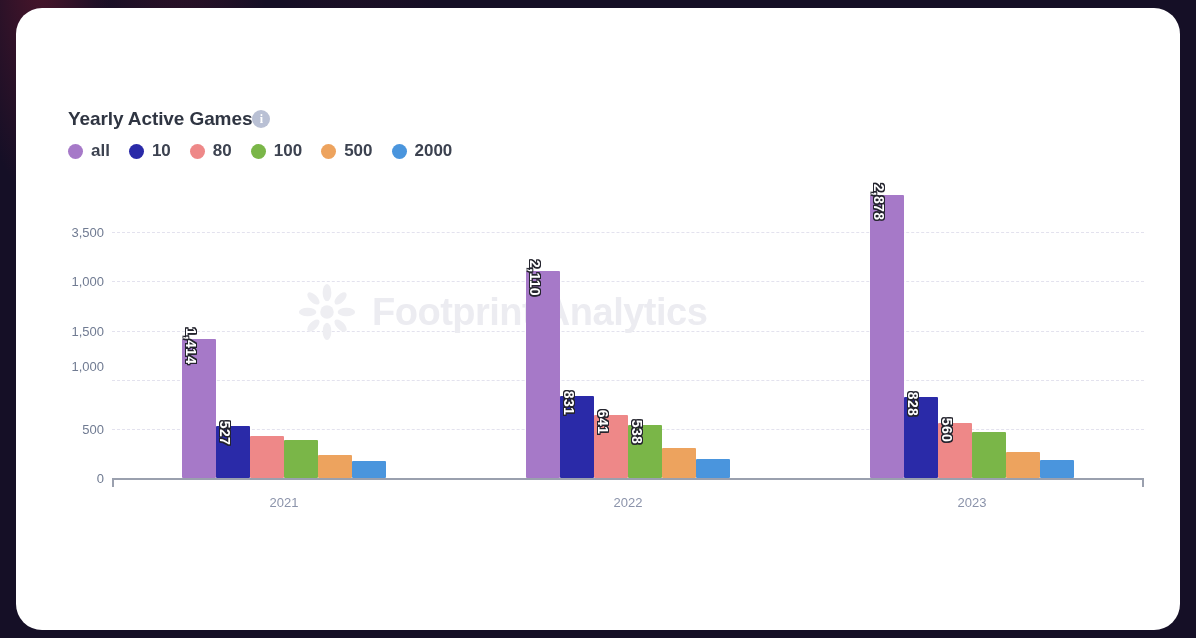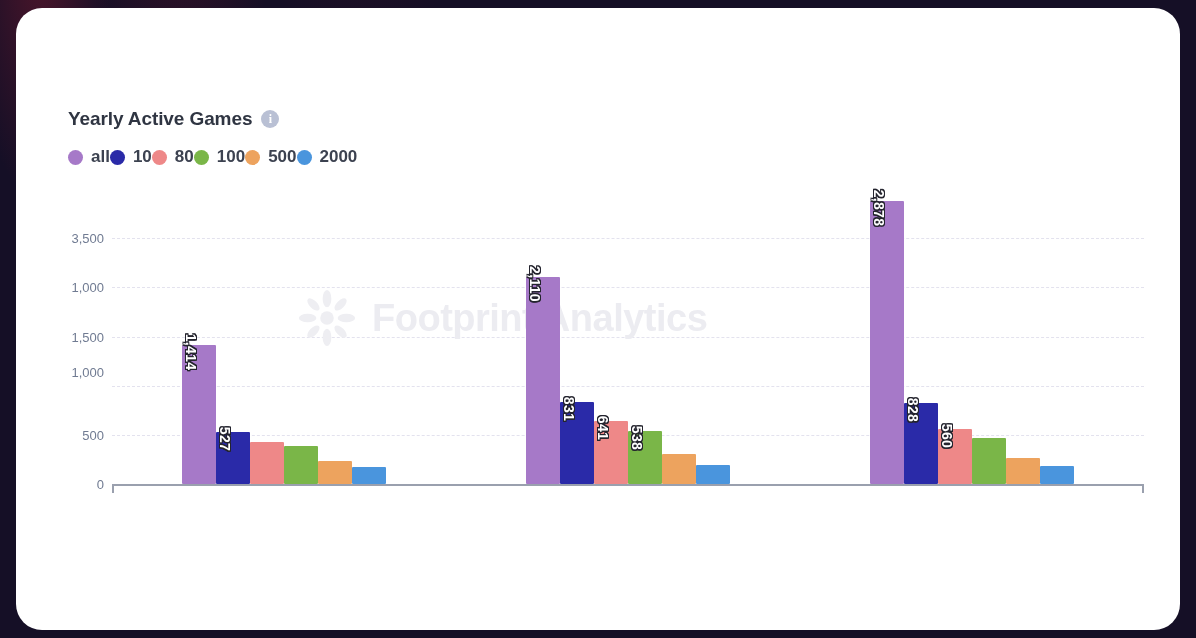--- a/index.html
+++ b/index.html
@@ -25,37 +25,37 @@
   .card {
     position: absolute;
     left: 16px; top: 8px;
     width: 1164px; height: 622px;
     background: #ffffff;
     border-radius: 26px;
     overflow: hidden;
   }
   .chart-header { padding: 100px 0 0 52px; }
   .chart-title-row {
-    display: flex; align-items: center; gap: 9px; text-align: center;
+    display: flex; align-items: center;  text-align: center;
   }
   .chart-title {
     font-size: 19px; font-weight: bold; color: #2f3542;
     letter-spacing: -0.1px;
   }
   .info-icon {
     width: 18px; height: 18px; border-radius: 50%;
     background: #b9c0d4;
     display: inline-flex; align-items: center; justify-content: center;
     color: #ffffff; font-size: 12px; font-weight: bold;
     font-family: "Liberation Serif", serif;
     line-height: 1;
   }
   .legend {
-    display: flex; align-items: center; 
-    margin-top: 17px;
+    display: flex; align-items: center; gap: 19px;
+    margin-top: 11px;
   }
   .legend-item { display: flex; align-items: center; gap: 8px; }
   .legend-dot { width: 15px; height: 15px; border-radius: 50%; }
   .legend-label { font-size: 17px; font-weight: bold; color: #3c4250; }
 
   
   .plot-wrap {
     position: relative;
     margin: 32px 0 0 0;
     height: 330px;
@@ -265,15 +265,20 @@
           <div class="bar" style="background: rgb(122, 182, 72); height: 46.1897px;"></div>
           <div class="bar" style="background: rgb(237, 163, 94); height: 26.0431px;"></div>
           <div class="bar" style="background: rgb(74, 149, 221); height: 17.6897px;"></div>
         </div>
       </div>
 
     <div class="axis-line"></div>
     <div class="axis-tick-l"></div>
     <div class="axis-tick-r"></div>
 
+    <div class="x-labels" id="x-labels">
+        <div class="x-label-cell"><span class="x-label">2021</span></div>
+        <div class="x-label-cell"><span class="x-label">2022</span></div>
+        <div class="x-label-cell"><span class="x-label">2023</span></div>
+      </div>
   </div>
 
 </div>
 
 </body></html>

